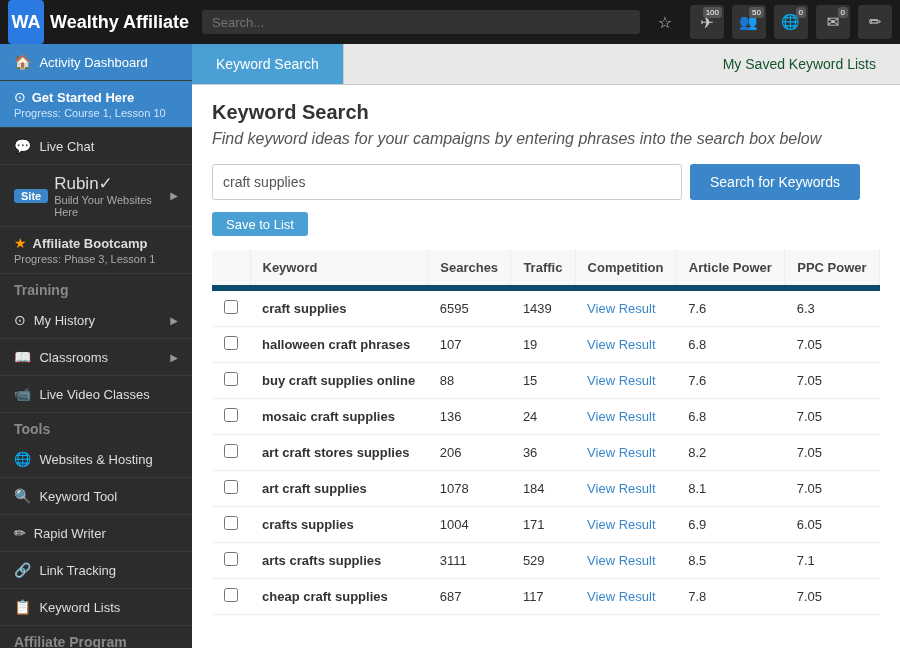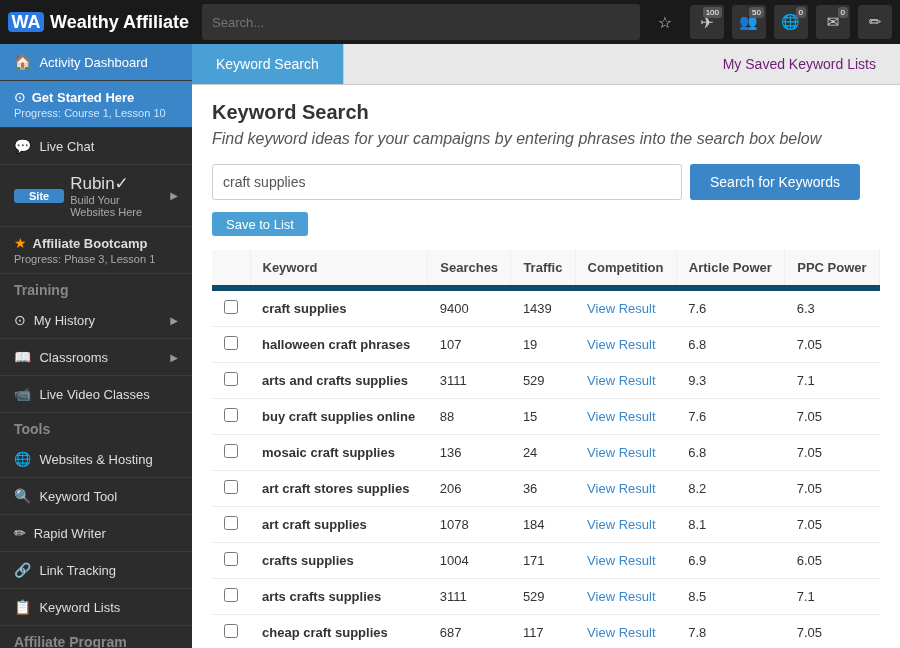--- a/index.html
+++ b/index.html
@@ -16,39 +16,39 @@
       flex-shrink: 0;
     }
     #logo-area {
       display: flex;
       align-items: center;
       gap: 6px;
       min-width: 186px;
     }
     #logo-icon {
       width: 36px;
-      height: 20px;
+      height: 44px;
       background: #2a7ae2;
       border-radius: 4px;
       display: flex;
       align-items: center;
       justify-content: center;
       color: white;
       font-weight: bold;
       font-size: 18px;
     }
     #logo-text {
       color: white;
       font-size: 18px;
       font-weight: bold;
       text-align: center;
     }
     #search-bar {
       flex: 1;
-      height: 36px;
+      height: 24px;
       background: #333;
       border: none;
       border-radius: 3px;
       color: white;
       padding: 0 10px;
       font-size: 13px;
     }
     .topbar-icon {
       width: 34px;
       height: 34px;
@@ -149,21 +149,21 @@
       border-bottom: 1px solid #3a3a3a;
       padding: 8px 14px;
       color: #ddd;
       display: flex;
       align-items: center;
       gap: 6px;
     }
     .site-badge {
       background: #3a86c8;
       color: white;
-      padding: 1px 15px;
+      padding: 1px 7px;
       border-radius: 3px;
       font-size: 11px;
       font-weight: bold;
     }
     .rubin-text { font-size: 17px; color: #ddd; }
     .rubin-sub { font-size: 11px; color: #aaa; }
     .rubin-arrow { margin-left: auto; color: #999; font-size: 10px; }
 
     
     #content {
@@ -188,21 +188,21 @@
       color: #555;
       border-right: 1px solid #ccc;
     }
     .tab.active {
       background: #4a9fd4;
       color: white;
     }
     .tab-right {
       margin-left: auto;
       padding: 12px 24px;
-      color: #701a75;
+      color: #14532d;
       cursor: pointer;
       font-size: 14px;
     }
 
     
     #page-content {
       flex: 1;
       overflow-y: auto;
       padding: 16px 20px;
       background: white;
@@ -438,46 +438,37 @@
             <th>Traffic</th>
             <th>Competition</th>
             <th>Article Power</th>
             <th>PPC Power</th>
           </tr>
         </thead>
         <tbody id="table-body">
         <tr>
     <td><input type="checkbox" class="row-checkbox" style=""></td>
     <td class="keyword-name">craft supplies</td>
-    <td>9400</td>
+    <td>6595</td>
     <td>1439</td>
     <td><a class="view-result" href="#">View Result</a></td>
     <td>7.6</td>
     <td>6.3</td>
   </tr>
             <tr>
     <td><input type="checkbox" class="row-checkbox" style=""></td>
     <td class="keyword-name">halloween craft phrases</td>
     <td>107</td>
     <td>19</td>
     <td><a class="view-result" href="#">View Result</a></td>
     <td>6.8</td>
     <td>7.05</td>
   </tr>
             <tr>
     <td><input type="checkbox" class="row-checkbox" style=""></td>
-    <td class="keyword-name">arts and crafts supplies</td>
-    <td>3111</td>
-    <td>529</td>
-    <td><a class="view-result" href="#">View Result</a></td>
-    <td>9.3</td>
-    <td>7.1</td>
-  </tr>
-            <tr>
-    <td><input type="checkbox" class="row-checkbox" style=""></td>
     <td class="keyword-name">buy craft supplies online</td>
     <td>88</td>
     <td>15</td>
     <td><a class="view-result" href="#">View Result</a></td>
     <td>7.6</td>
     <td>7.05</td>
   </tr>
             <tr>
     <td><input type="checkbox" class="row-checkbox" style=""></td>
     <td class="keyword-name">mosaic craft supplies</td>

